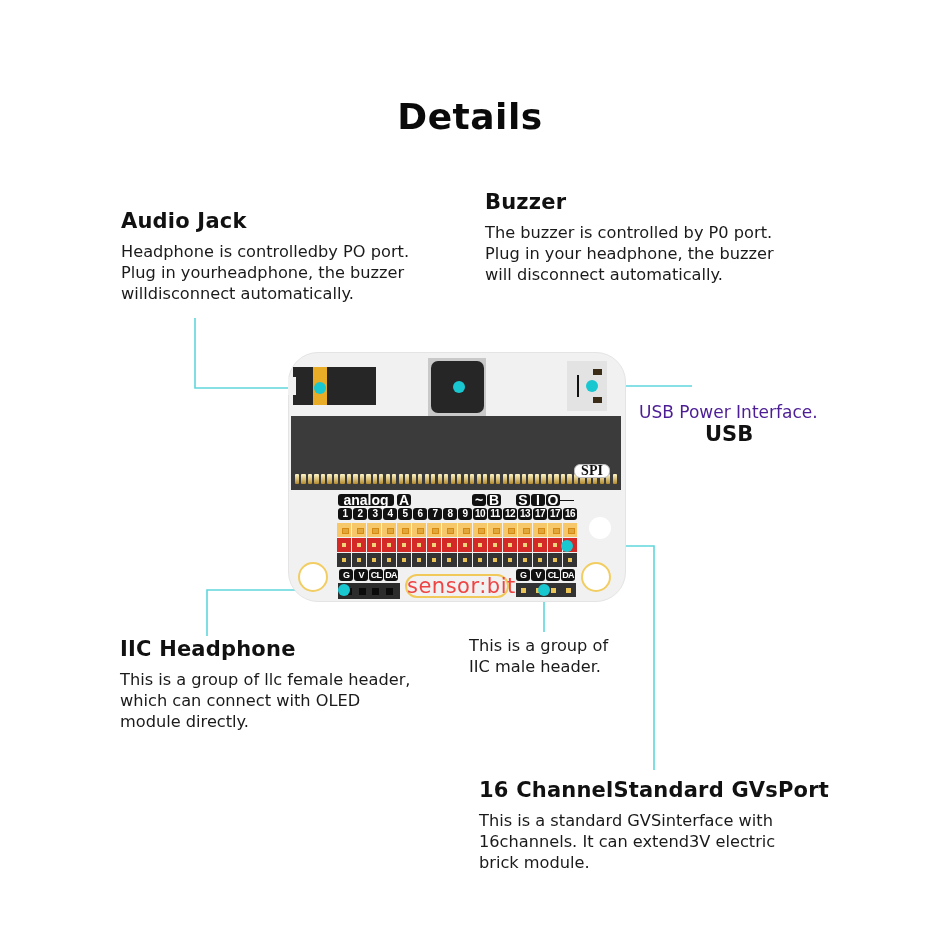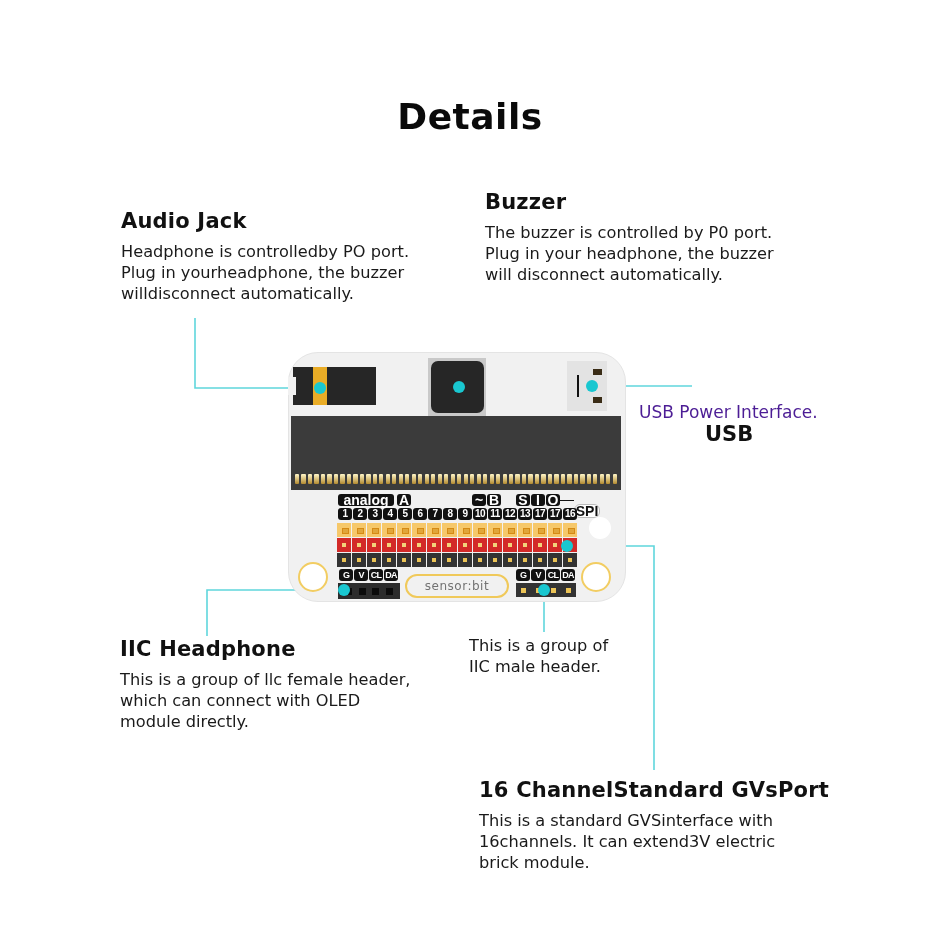--- a/index.html
+++ b/index.html
@@ -39,21 +39,21 @@
   .hrow.k span { background: #333; }
   .hrow.k span::after { background: #ecc456; }
   .hole { position: absolute; width: 22px; height: 22px; border-radius: 50%; background: #fff; }
   .mhole { position: absolute; width: 30px; height: 30px; border-radius: 50%; background: #fff; border: 2px solid #f2cd62; }
   .i2c-head { position: absolute; height: 12px; display: flex; gap: 1px; }
   .i2c-head span { width: 14px; background: #111; color: #fff; font-size: 9px; font-weight: bold; text-align: center; line-height: 12px; border-radius: 3px; font-family: "Liberation Sans", sans-serif; letter-spacing: -0.8px; }
   .i2c-f { position: absolute; left: 338px; top: 583px; width: 62px; height: 16px; background: #2c2c2c; display: flex; align-items: center; justify-content: space-around; padding: 0 4px; }
   .i2c-f i { width: 7px; height: 7px; background: #0b0b0b; }
   .i2c-m { position: absolute; left: 516px; top: 583px; width: 60px; height: 14px; background: #333; display: flex; align-items: center; justify-content: space-around; }
   .i2c-m i { width: 5px; height: 5px; background: #ecc456; }
-  .logo { position: absolute; left: 405px; top: 574px; width: 104px; height: 24px; border: 2px solid #f0c95a; border-radius: 12px; color: #737373; font-size: 12px; text-align: center; line-height: 20px; font-family: "DejaVu Sans", sans-serif; letter-spacing: 0.5px; }
+  .logo { position: absolute; left: 405px; top: 574px; width: 104px; height: 24px; border: 2px solid #f0c95a; border-radius: 12px; color: #ef4444; font-size: 21px; text-align: center; line-height: 20px; font-family: "DejaVu Sans", sans-serif; letter-spacing: 0.5px; }
   .dot { position: absolute; width: 12px; height: 12px; margin: -6px 0 0 -6px; border-radius: 50%; background: #19c7d0; }
 </style>
 </head>
 <body>
 
 <div class="title">Details</div>
 
 <svg class="lines" viewBox="0 0 940 940">
   <g fill="none" stroke="#5fd6dc" stroke-width="1.6">
     <polyline points="195,318 195,388 320,388"></polyline>
@@ -166,21 +166,21 @@
   </div>
 
 <div class="tag" style="left:338px; top:494px; width:56px;">analog ~</div>
 <div class="tag" style="left:397px; top:494px; width:14px;">A</div>
 <div class="tag" style="left:472px; top:494px; width:14px;">~</div>
 <div class="tag" style="left:487px; top:494px; width:14px;">B</div>
 <div class="tag" style="left:516px; top:494px; width:14px;">S</div>
 <div class="tag" style="left:531px; top:494px; width:14px;">I</div>
 <div class="tag" style="left:546px; top:494px; width:14px;">O</div>
 <div style="position:absolute; left:560px; top:500px; width:14px; height:1px; background:#111;"></div>
-<div class="tag spi" style="left:574px; top:504px; width:26px; height:14px;">SPI</div>
+<div class="tag spi" style="left:574px; top:464px; width:36px; height:14px;font-family:Liberation Serif, serif;">SPI</div>
 
 <div class="numrow">
   <span>1</span>
   <span>2</span>
   <span>3</span>
   <span>4</span>
   <span>5</span>
   <span>6</span>
   <span>7</span>
   <span>8</span>

